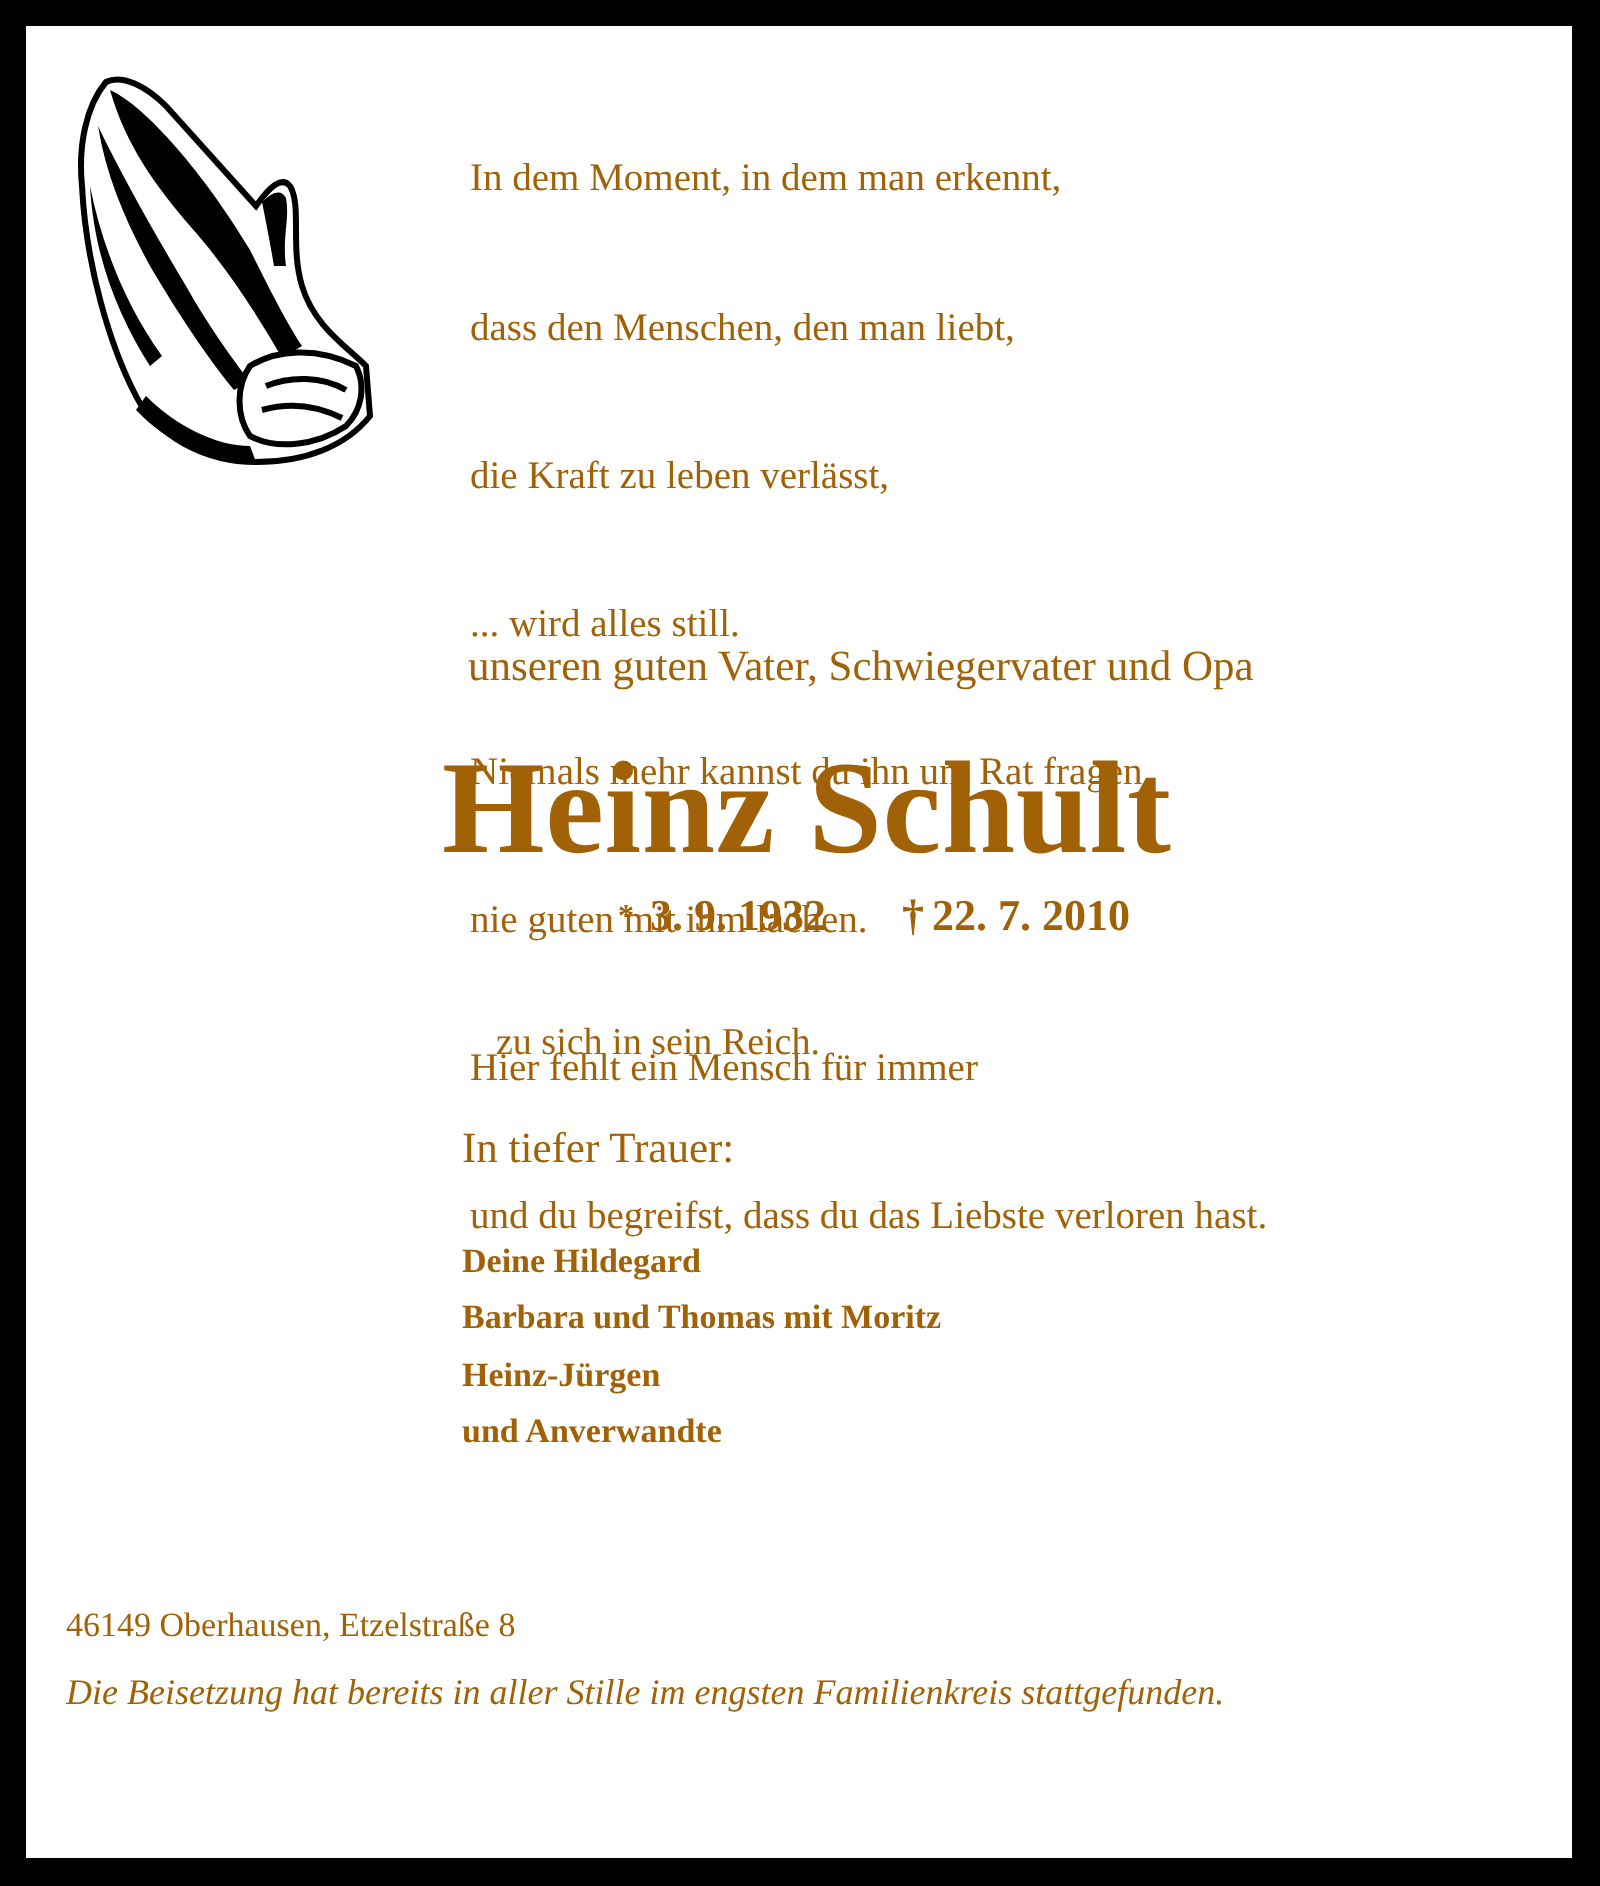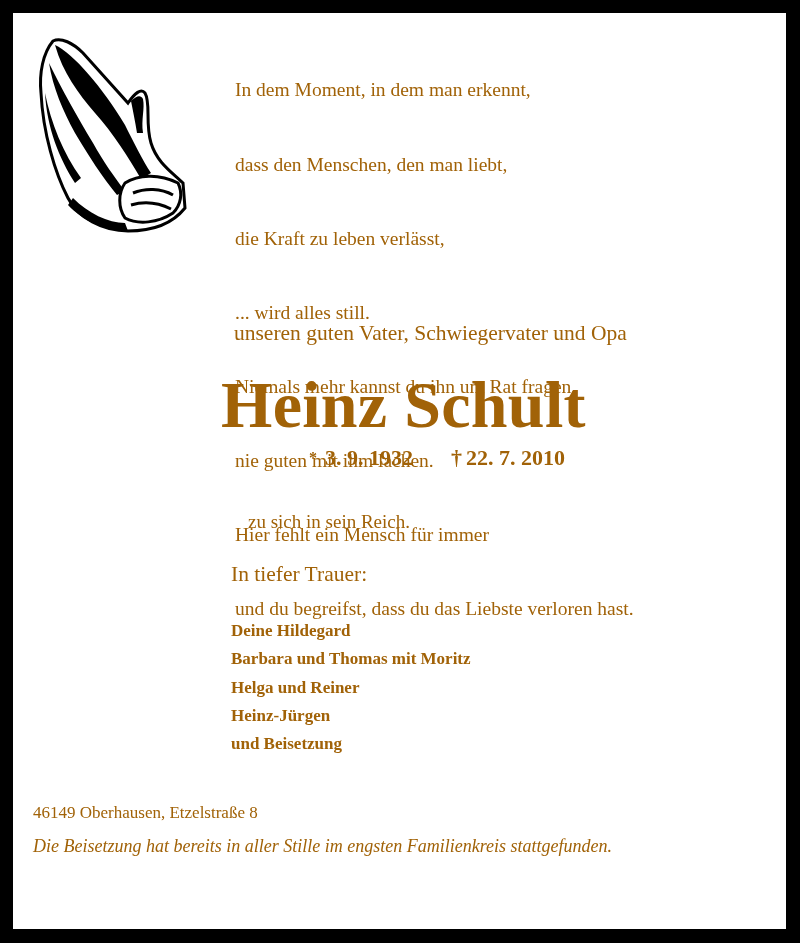--- a/index.html
+++ b/index.html
@@ -78,21 +78,20 @@
 
   <div class="dates"><span class="birth-star">*</span><span>3. 9. 1932</span><span class="death">†</span><span style="margin-left:4px">22. 7. 2010</span></div>
 
   <div class="reich">zu sich in sein Reich.</div>
 
   <div class="trauer">In tiefer Trauer:</div>
 
   <div class="mourners">
     <div>Deine Hildegard</div>
     <div>Barbara und Thomas mit Moritz</div>
-    <div>Helga und Reiner</div>
     <div>Heinz-Jürgen</div>
-    <div>und Beisetzung</div>
+    <div>und Anverwandte</div>
   </div>
 
   <div class="address">46149 Oberhausen, Etzelstraße 8</div>
 
   <div class="notice">Die Beisetzung hat bereits in aller Stille im engsten Familienkreis stattgefunden.</div>
 </div>
 
 </body></html>

